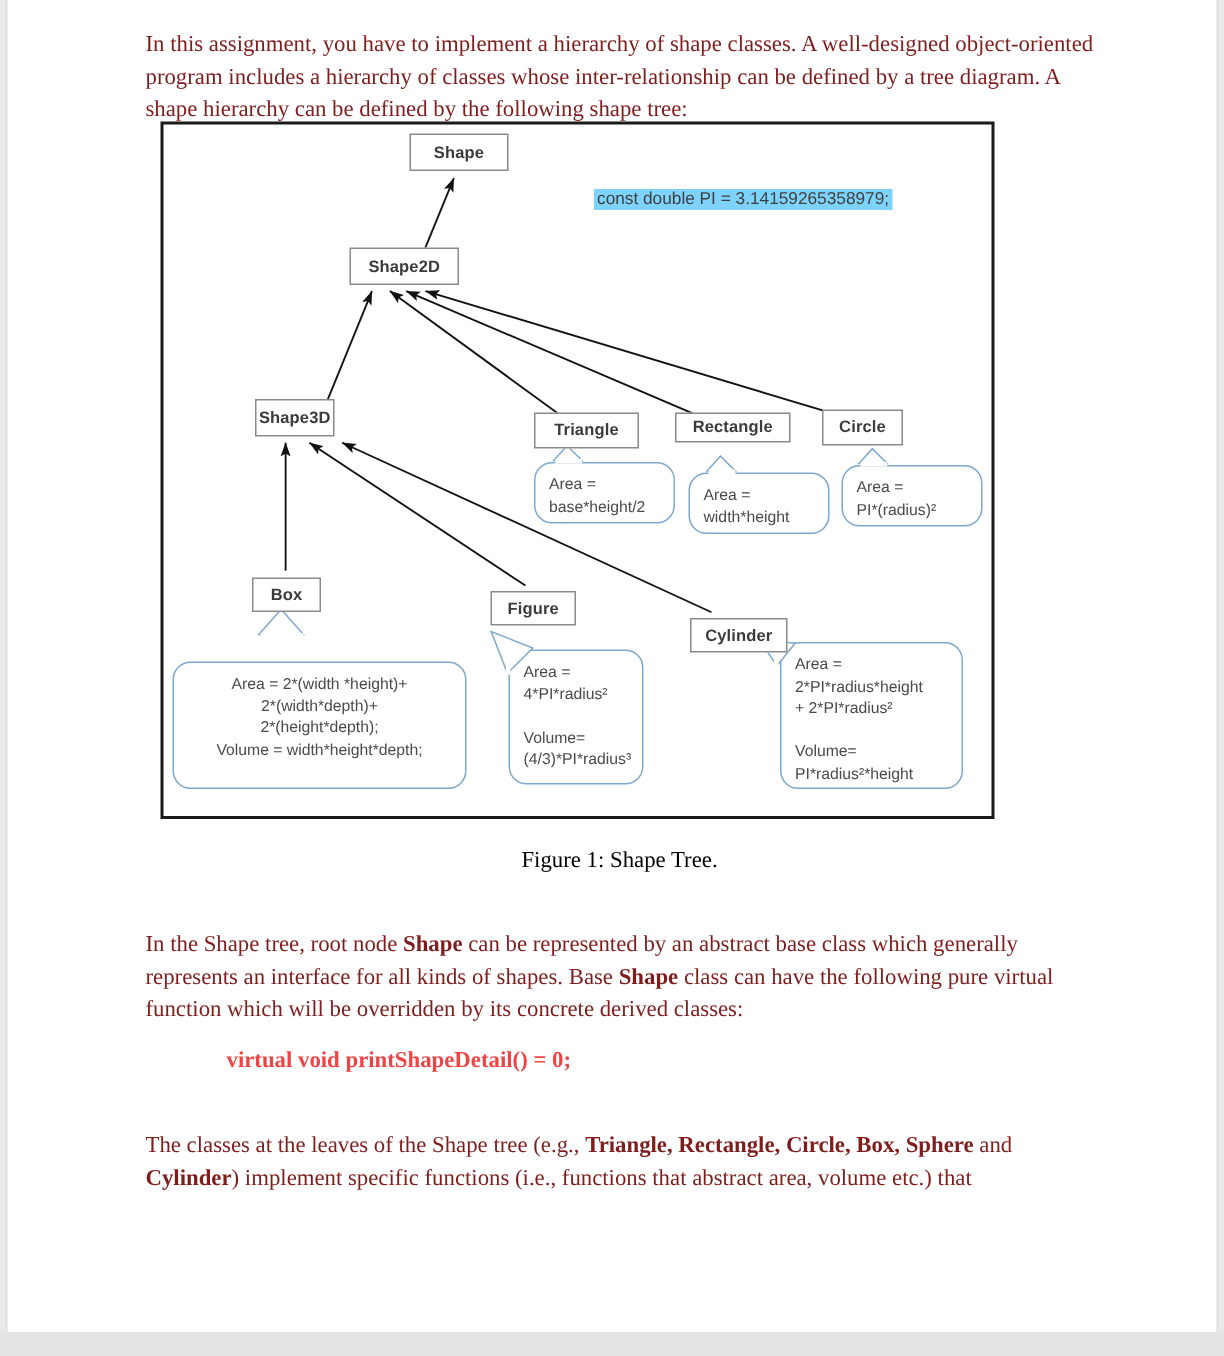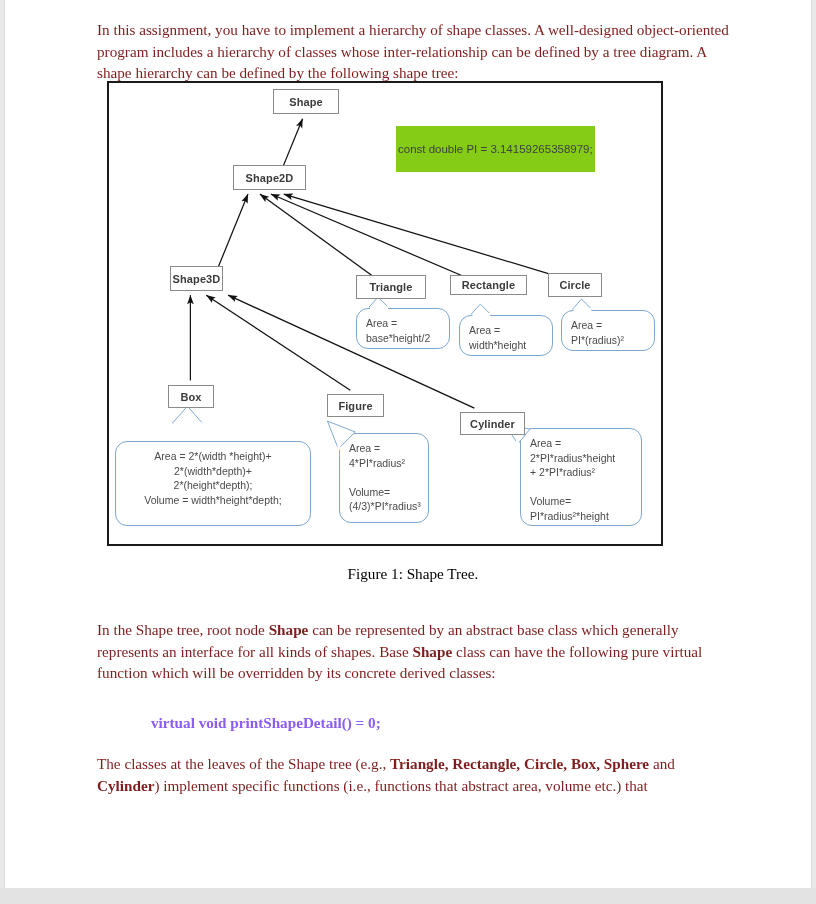--- a/index.html
+++ b/index.html
@@ -36,22 +36,21 @@
   }
   .intro { top: 4px; }
   .para-2 { top: 604px; }
   .virtual-line {
     position: absolute;
     left: 146px;
     top: 698px;
     font-family: "Liberation Serif", serif;
     font-size: 15.2px;
     font-weight: bold;
-    color: #8b5cf6;
-    margin-top: 16px;
+    color: #ef4444;
   }
   .para-3 { top: 738px; }
   b { font-weight: bold; }
 
   
   .figure-frame {
     position: absolute;
     left: 102px;
     top: 81px;
     width: 556px;
@@ -98,25 +97,25 @@
     z-index: 3;
     padding: 7px 9px;
     white-space: pre-line;
   }
   .callout.center { text-align: center; }
 
   .pi-note {
     position: absolute;
     left: 389px;
     top: 124px;
-    background: #84cc16;
+    background: #7dd3fc;
     color: #3f3f3f;
     font-family: "Liberation Sans", sans-serif;
     font-size: 11.5px;
-    padding: 17px 2px;
+    padding: 1px 2px;
     z-index: 5;
     white-space: nowrap;
   }
 
   .figure-caption {
     position: absolute;
     left: 0;
     top: 565px;
     width: 816px;
     text-align: center;

